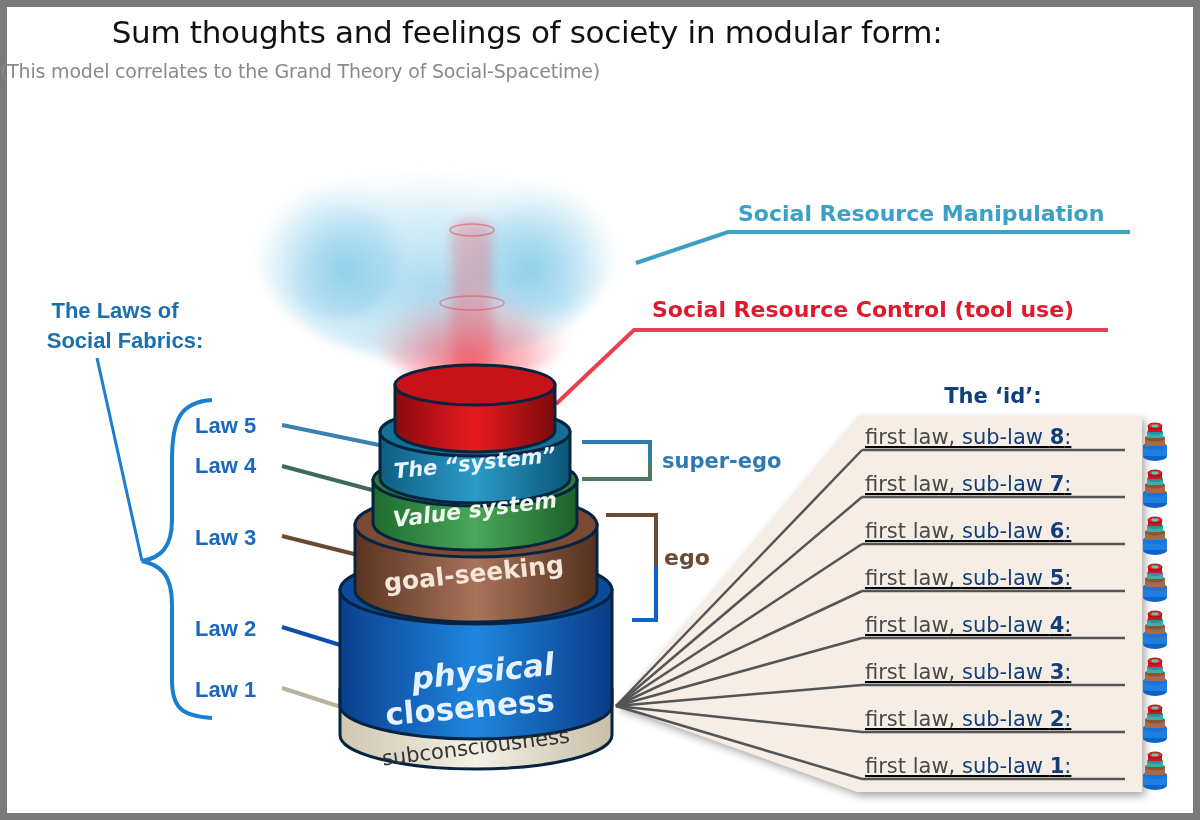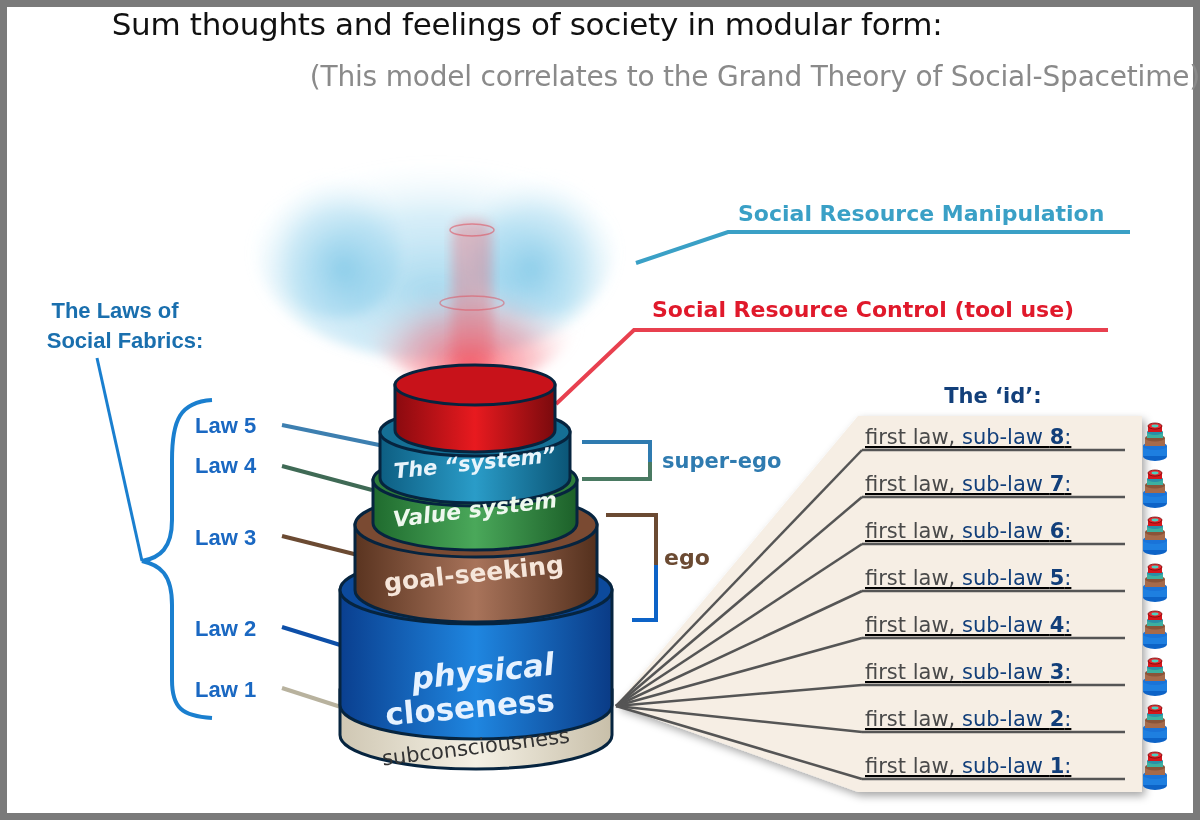--- a/index.html
+++ b/index.html
@@ -1,20 +1,20 @@
 <!DOCTYPE html>
 <html><head>
 <meta charset="utf-8">
 <style>
   html,body{margin:0;padding:0;}
   body{width:1200px;height:820px;background:#7a7a7a;position:relative;overflow:hidden;font-family:"DejaVu Sans",sans-serif;}
   #canvas{position:absolute;left:7px;top:7px;width:1186px;height:806px;background:#ffffff;}
   .abs{position:absolute;}
-  #title{left:0;width:1054px;top:6px;text-align:center;font-size:31px;color:#111;letter-spacing:-0.3px;}
-  #subtitle{left:0;width:1200px;top:60px;text-align:right;font-size:28px;color:#8a8a8a;letter-spacing:-0.2px;}
+  #title{left:0;width:1054px;top:14px;text-align:center;font-size:31px;color:#111;letter-spacing:-0.3px;}
+  #subtitle{left:0;width:1200px;top:60px;text-align:left;font-size:19px;color:#8a8a8a;letter-spacing:-0.2px;}
   svg text{font-family:"DejaVu Sans",sans-serif;}
   .lawlbl{font-family:"Liberation Sans",sans-serif;font-weight:bold;font-size:22px;fill:#1a68c2;}
   .id-row-text{font-family:"DejaVu Sans",sans-serif;font-size:21px;}
 </style>
 </head>
 <body>
 
 <div id="canvas"></div>
 
 <div id="title" class="abs">Sum thoughts and feelings of society in modular form:</div>

